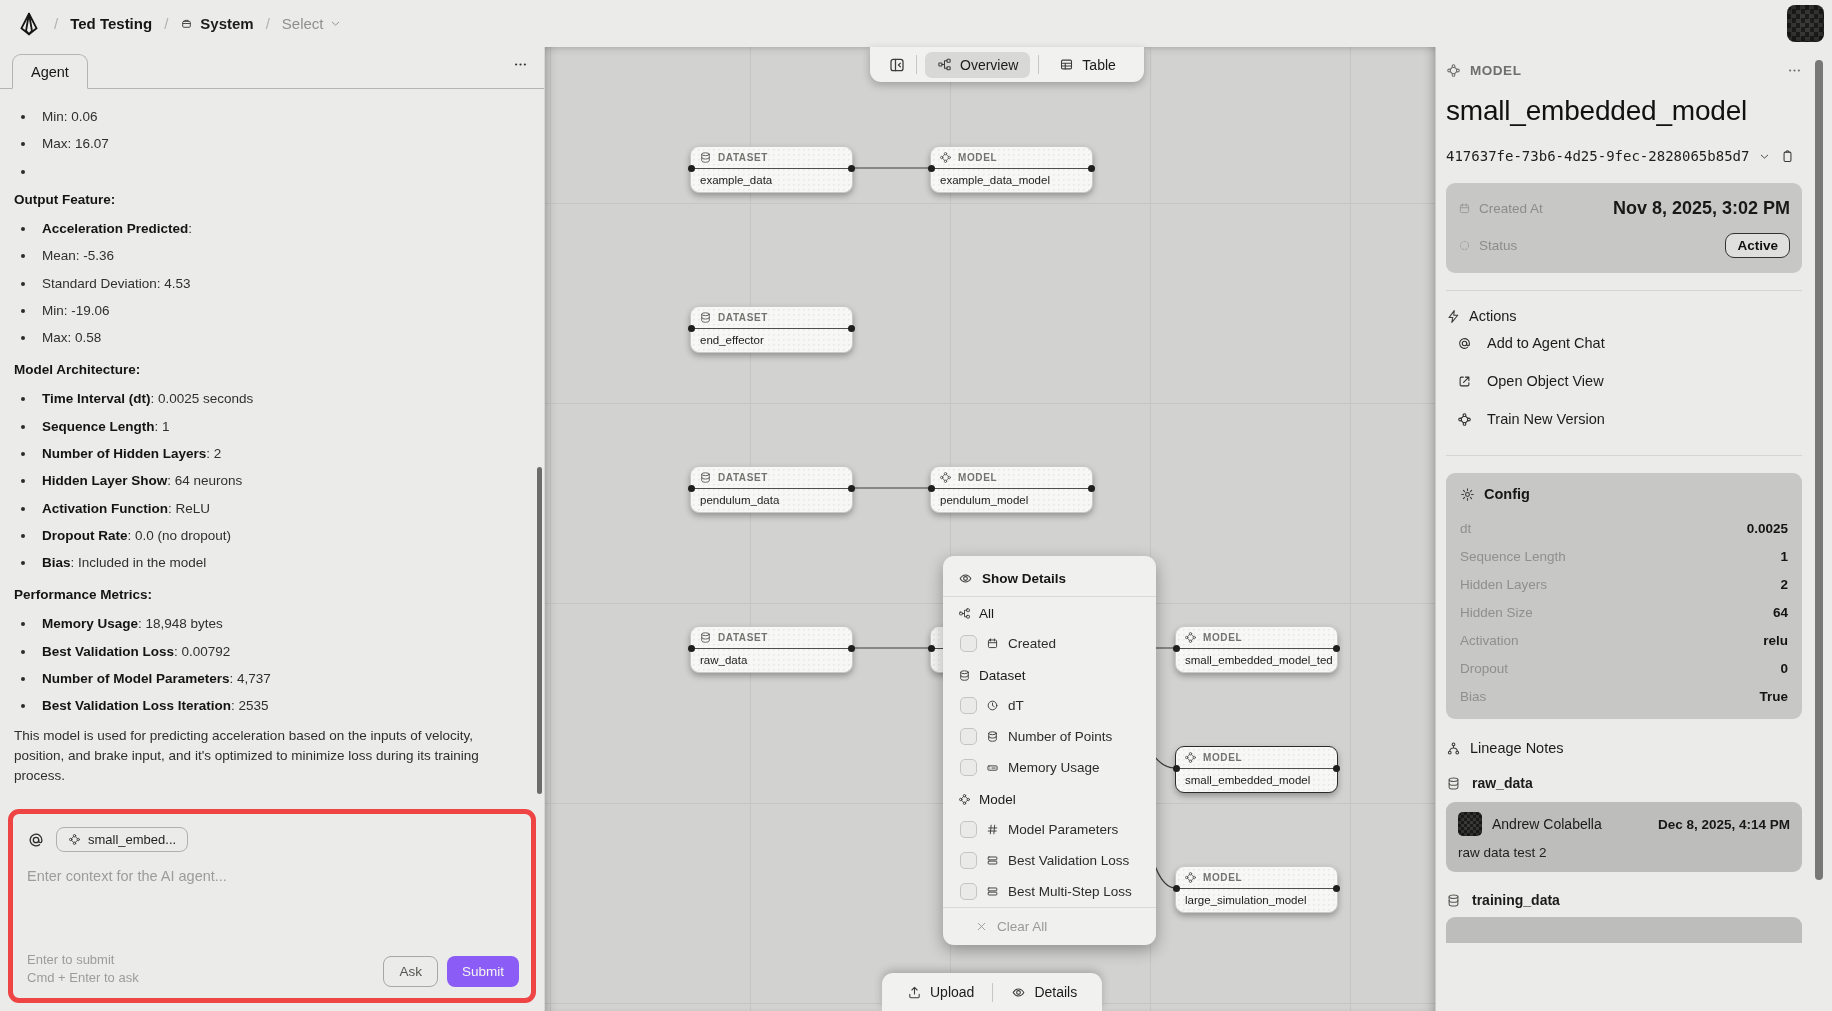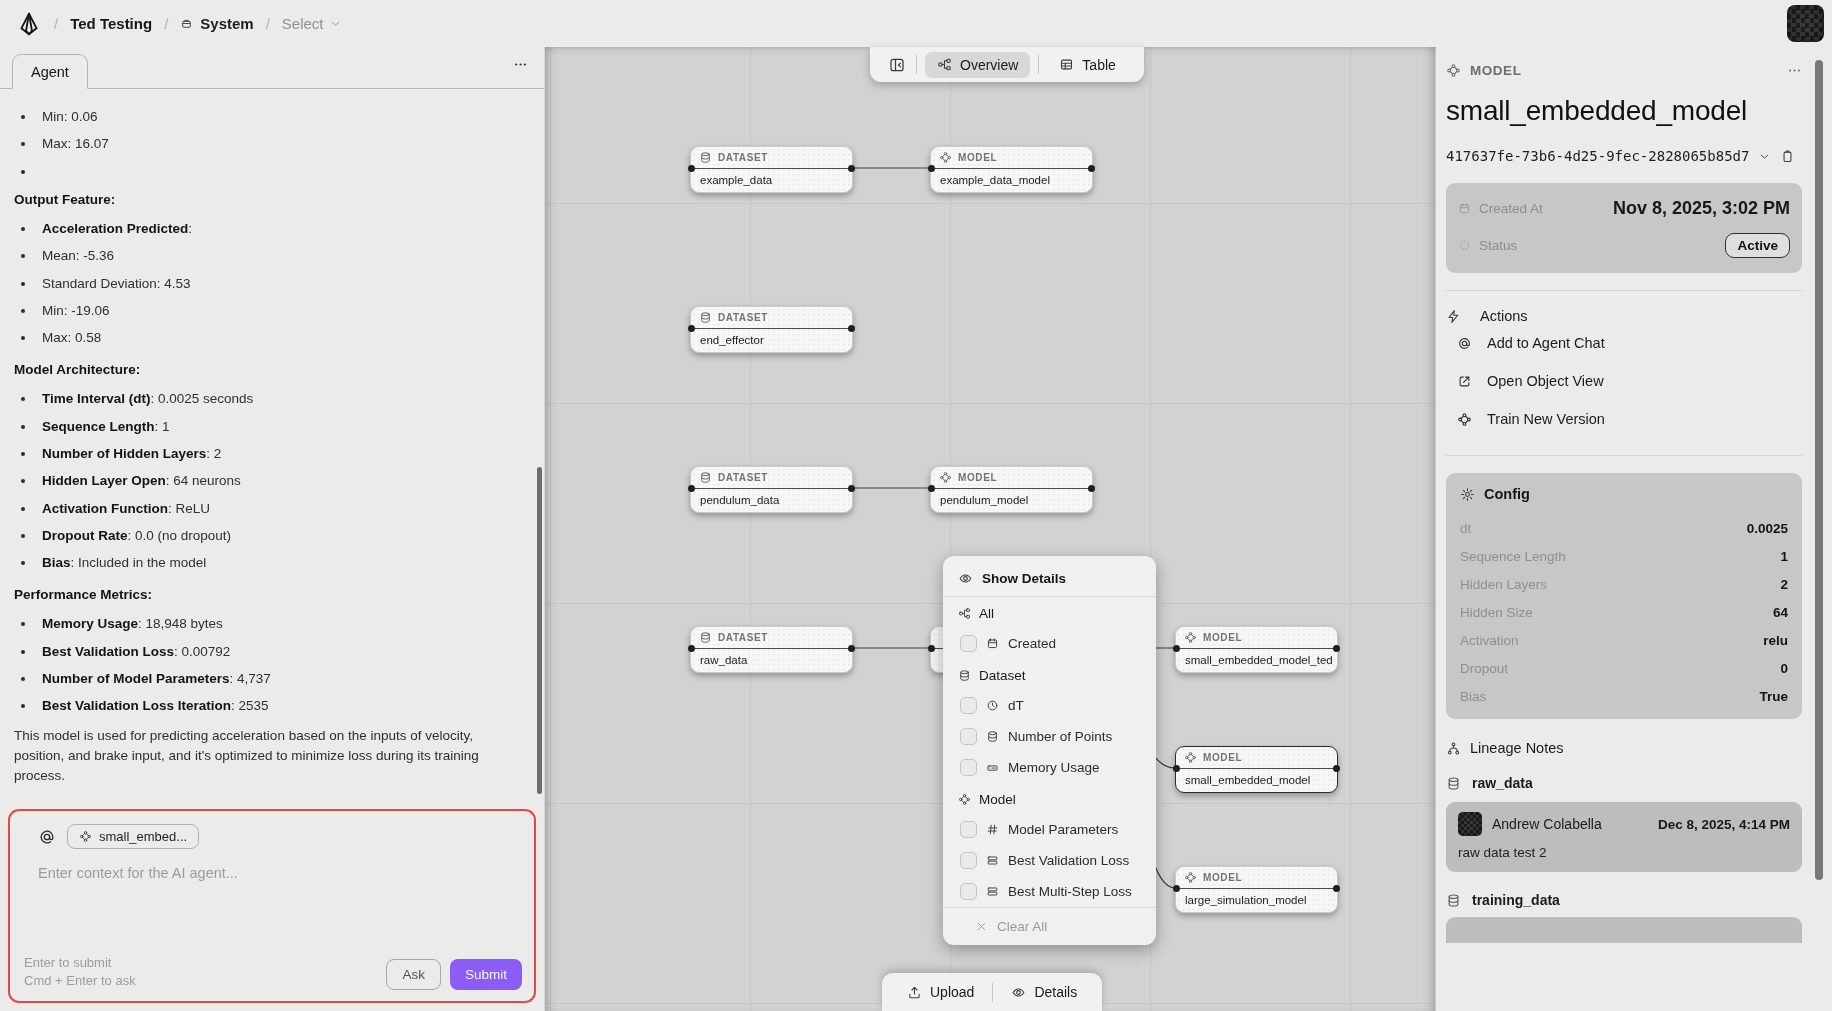--- a/index.html
+++ b/index.html
@@ -35,21 +35,21 @@
   .agent-scroll { position:absolute; top:42px; left:0; right:8px; bottom:212px; overflow:hidden; padding:20px 22px 0 14px; font-size:13.5px; color:#30302e; }
   .ab-ul { list-style:none; margin-bottom:4px; }
   .ab-li { display:flex; margin-bottom:10.5px; line-height:1.25; min-height:13px; }
   .ab-li::before { content:""; width:4px; height:4px; border-radius:50%; background:#2c2c2a; margin:6px 17px 0 7px; flex:none; }
   .ab-h { font-weight:700; color:#141412; margin:15px 0 14px; }
   .ab-p { margin-top:10px; line-height:1.5; color:#2e2e2c; }
   b { font-weight:700; color:#141412; }
   .left-thumb { position:absolute; right:2px; top:420px; width:5px; height:327px; border-radius:3px; background:#6c6c6a; }
 
   
-  .composer { position:absolute; left:8px; right:8px; bottom:8px; height:194px; border:2px solid #ef4444; border-radius:11px; background:#ebebe9; padding:13px 28px; }
+  .composer { position:absolute; left:8px; right:8px; bottom:8px; height:194px; border:5px solid #ef4444; border-radius:11px; background:#ebebe9; padding:13px 14px; }
   .chip-row { display:flex; align-items:center; gap:11px; }
   .at-glyph { color:#2a2a28; }
   .chip { display:flex; align-items:center; gap:7px; border:1px solid #b0b0ae; border-radius:8px; padding:4px 11px; font-size:13px; color:#1f1f1d; }
   .composer-ph { margin-top:16px; font-size:14.5px; color:#9c9c9a; }
   .composer-foot { position:absolute; left:14px; right:12px; bottom:11px; display:flex; justify-content:space-between; align-items:flex-end; }
   .hints { font-size:13px; color:#9c9c9a; line-height:1.4; }
   .foot-btns { display:flex; gap:9px; }
   .btn-ask { padding:7px 15px; border:1px solid #a7a7a5; border-radius:8px; background:transparent; color:#55554f; font-size:13.5px; font-family:inherit; }
   .btn-submit { padding:7px 15px; border:none; border-radius:8px; background:#8b5cf6; color:#f4f4f2; font-size:13.5px; font-family:inherit; }
 
@@ -102,21 +102,21 @@
   .insp-title { font-size:28px; font-weight:500; color:#111; margin:17px 0 21px; letter-spacing:-0.2px; }
   .uuid-row { display:flex; align-items:center; gap:9px; margin-bottom:19px; }
   .uuid { font-family:"DejaVu Sans Mono", monospace; font-size:14px; color:#1d1d1b; }
   .meta-card { background:#c7c7c5; border-radius:9px; padding:8px 12px; }
   .meta-row { display:flex; align-items:center; justify-content:space-between; padding:7px 0; }
   .meta-label { display:flex; align-items:center; gap:8px; color:#8c8c8a; font-size:13.5px; }
   .meta-label .ic { color:#9a9a98; }
   .meta-value { color:#18181б; color:#181816; font-size:18px; font-weight:700; }
   .badge { border:1.3px solid #323230; border-radius:9px; padding:4px 11px; background:#dfdfdd; font-size:13.5px; font-weight:600; color:#111; }
   .insp-div { height:1px; background:#d4d4d2; margin:17px 0; }
-  .sec-head { display:flex; align-items:center; gap:19px; font-size:14.5px; color:#1b1b19; }
+  .sec-head { display:flex; align-items:center; gap:8px; font-size:14.5px; color:#1b1b19; }
   .action-item { display:flex; align-items:center; gap:15px; padding:11px 0 11px 11px; font-size:14.5px; color:#1b1b19; }
   .action-item .ic { color:#2e2e2c; }
   .config-card { background:#c7c7c5; border-radius:9px; padding:13px 14px 9px; margin:8px 0 21px; }
   .config-head { display:flex; align-items:center; gap:9px; font-size:14.5px; font-weight:600; color:#161614; margin-bottom:12px; }
   .config-row { display:flex; justify-content:space-between; align-items:center; padding:6.5px 0; }
   .config-label { color:#8f8f8d; font-size:13.5px; }
   .config-value { color:#141412; font-size:13.5px; font-weight:700; }
   .lineage-head { display:flex; align-items:center; gap:9px; font-size:14.5px; color:#1b1b19; margin:4px 0 14px; }
   .ds-row { display:flex; align-items:center; gap:11px; font-size:14px; font-weight:700; color:#1b1b19; padding:5px 0 9px; }
   .ds-row .ic { color:#55554f; }
@@ -211,21 +211,21 @@
           <li class="ab-li">
             <span class="ab-text"><b>Time Interval (dt)</b>: 0.0025 seconds</span>
           </li>
           <li class="ab-li">
             <span class="ab-text"><b>Sequence Length</b>: 1</span>
           </li>
           <li class="ab-li">
             <span class="ab-text"><b>Number of Hidden Layers</b>: 2</span>
           </li>
           <li class="ab-li">
-            <span class="ab-text"><b>Hidden Layer Open</b>: 64 neurons</span>
+            <span class="ab-text"><b>Hidden Layer Show</b>: 64 neurons</span>
           </li>
           <li class="ab-li">
             <span class="ab-text"><b>Activation Function</b>: ReLU</span>
           </li>
           <li class="ab-li">
             <span class="ab-text"><b>Dropout Rate</b>: 0.0 (no dropout)</span>
           </li>
           <li class="ab-li">
             <span class="ab-text"><b>Bias</b>: Included in the model</span>
           </li>

